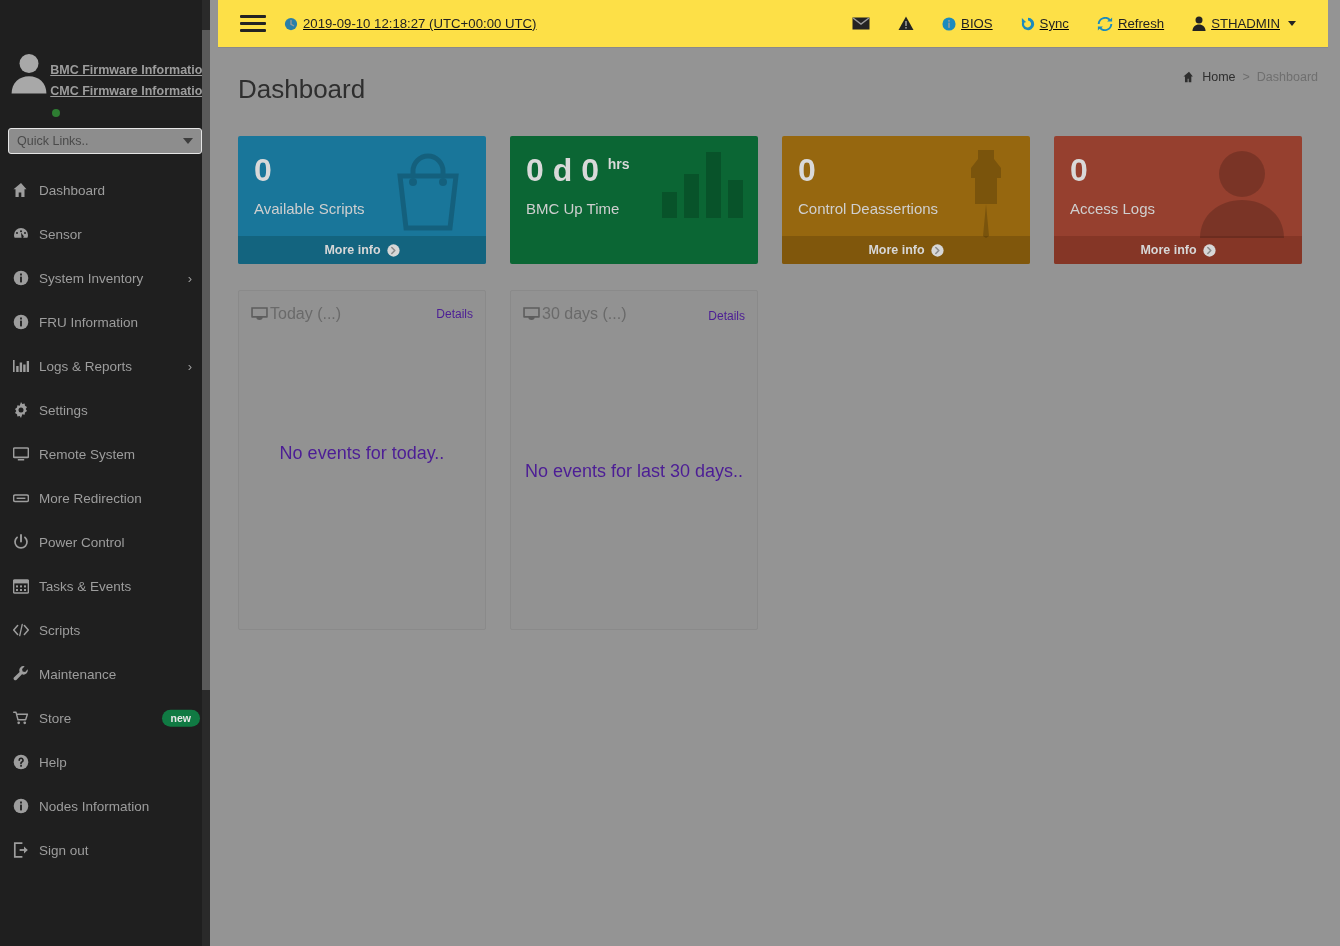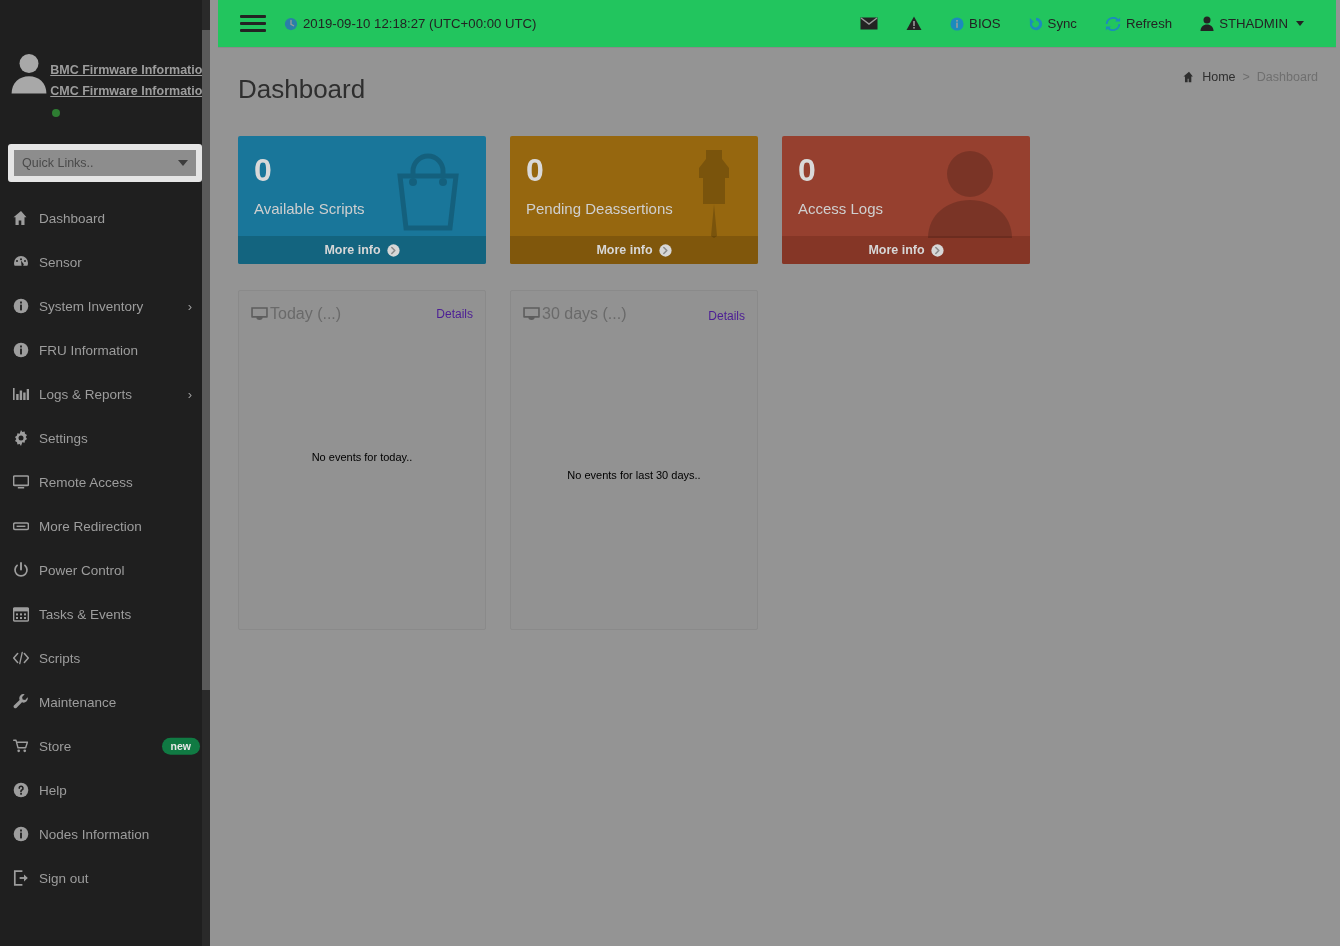--- a/index.html
+++ b/index.html
@@ -46,24 +46,24 @@
     text-decoration:underline;
     line-height:21px;
     white-space:nowrap;
   }
   .status-dot {
     width:8px; height:8px; border-radius:50%;
     background:#2e7d32; margin-top:7px; margin-left:2px;
   }
 
   .quick-links {
-    margin:18px 8px 0 8px;
-    height:38px;
+    margin:2px 8px 0 8px;
+    height:26px;
     background:#8d8d8d;
-    border:6px solid #e5e5e5;
+    border:1px solid #e5e5e5;
     border-radius:3px;
     display:flex; align-items:center;
     padding:0 8px;
     position:relative;
   }
   .quick-links span {
     color:#4a4a4a; font-size:12.5px;
   }
   .ql-caret {
     position:absolute; right:8px; top:50%;
@@ -100,24 +100,24 @@
     transform:translateY(-50%);
     background:#107a43; color:#e8e8e8;
     font-size:10.5px; font-weight:bold;
     border-radius:9px;
     padding:3px 9px;
     line-height:1;
   }
 
   
   .topbar {
-    position:absolute; left:218px; top:0; right:4px; height:48px;
-    background:#22c55e;
+    position:absolute; left:218px; top:0; right:12px; height:48px;
+    background:#fde047;
     border-bottom:1px solid #8a8a8a;
-    display:flex; align-items:center;
+    display:flex; align-items:center;text-decoration:underline;
   }
   .hamburger {
     margin-left:22px; margin-right:18px;
     width:26px; cursor:pointer;
   }
   .hamburger i {
     display:block; height:3px; background:#232323;
     margin:4px 0; border-radius:1px;
   }
   .datetime {
@@ -213,21 +213,21 @@
   .panel-head .inbox-ico { color:#5e5e5e; display:flex; }
   .panel-head .inbox-ico svg { width:17px; height:14px; display:block; }
   .panel-title { font-size:16px; color:#6a6a6a; }
   .panel-details {
     margin-left:auto; font-size:12px; color:#4c1d95;
     cursor:pointer;
   }
   .panel-empty {
     position:absolute; left:0; right:0;
     text-align:center;
-    font-size:11px; color:#000000;margin-top:8px;
+    font-size:18px; color:#4c1d95;
   }
 
   
   .spinner-wrap {
     position:absolute; left:50%; top:150px;
     transform:translateX(-50%);
     text-align:center;
   }
   .spinner {
     width:68px; height:68px; margin:0 auto;
@@ -335,21 +335,21 @@
           </span>
           <span class="nav-label">Settings</span>
         </div>
         <div class="nav-item">
           <span class="ico">
             <svg viewBox="0 0 16 16">
               <rect x="0.6" y="2" width="14.8" height="9.4" rx="1" fill="none" stroke="currentColor" stroke-width="1.6"></rect>
               <rect x="4.8" y="13" width="6.4" height="1.5" fill="currentColor"></rect>
             </svg>
           </span>
-          <span class="nav-label">Remote Access</span>
+          <span class="nav-label">Remote System</span>
         </div>
         <div class="nav-item">
           <span class="ico">
             <svg viewBox="0 0 16 16">
               <rect x="0.6" y="5" width="14.8" height="6.6" rx="1.6" fill="none" stroke="currentColor" stroke-width="1.5"></rect>
               <rect x="3.6" y="7.6" width="8.8" height="1.4" fill="currentColor"></rect>
             </svg>
           </span>
           <span class="nav-label">More Redirection</span>
         </div>
@@ -541,31 +541,45 @@
           <div class="card-foot" style="background: rgb(19, 100, 127);">
             <span>More info</span>
             <span style="color: rgb(215, 215, 215); display: flex;">
               <svg width="13" height="13" viewBox="0 0 14 14">
                 <circle cx="7" cy="7" r="6.6" fill="currentColor"></circle>
                 <path d="M5.2 3.8L8.4 7l-3.2 3.2" stroke="#8c8c8c" stroke-width="1.7" fill="none" stroke-linecap="round" stroke-linejoin="round"></path>
               </svg>
             </span>
           </div>
         </div>
+        <div class="card" style="background: rgb(11, 102, 52);">
+          <div class="card-body">
+            <div class="card-ico">
+              <svg width="86" height="72" viewBox="0 0 86 72">
+                <rect x="2" y="46" width="15" height="26" fill="#000"></rect>
+                <rect x="24" y="28" width="15" height="44" fill="#000"></rect>
+                <rect x="46" y="6" width="15" height="66" fill="#000"></rect>
+                <rect x="68" y="34" width="15" height="38" fill="#000"></rect>
+              </svg>
+            </div>
+            <div class="card-num"><span>0 d 0</span> <span class="unit">hrs</span></div>
+            <div class="card-label">BMC Up Time</div>
+          </div>
+        </div>
         <div class="card" style="background: rgb(150, 103, 15);">
           <div class="card-body">
             <div class="card-ico">
               <svg width="64" height="92" viewBox="0 0 64 92">
                 <path d="M24 4h16v9l7 9v10H17V22l7-9z" fill="#000"></path>
                 <rect x="21" y="32" width="22" height="26" fill="#000"></rect>
                 <path d="M32 58l3 32-3 2-3-2z" fill="#000"></path>
               </svg>
             </div>
             <div class="card-num"><span>0</span></div>
-            <div class="card-label">Pending Deassertions</div>
+            <div class="card-label">Control Deassertions</div>
           </div>
           <div class="card-foot" style="background: rgb(128, 87, 12);">
             <span>More info</span>
             <span style="color: rgb(215, 215, 215); display: flex;">
               <svg width="13" height="13" viewBox="0 0 14 14">
                 <circle cx="7" cy="7" r="6.6" fill="currentColor"></circle>
                 <path d="M5.2 3.8L8.4 7l-3.2 3.2" stroke="#8c8c8c" stroke-width="1.7" fill="none" stroke-linecap="round" stroke-linejoin="round"></path>
               </svg>
             </span>
           </div>

